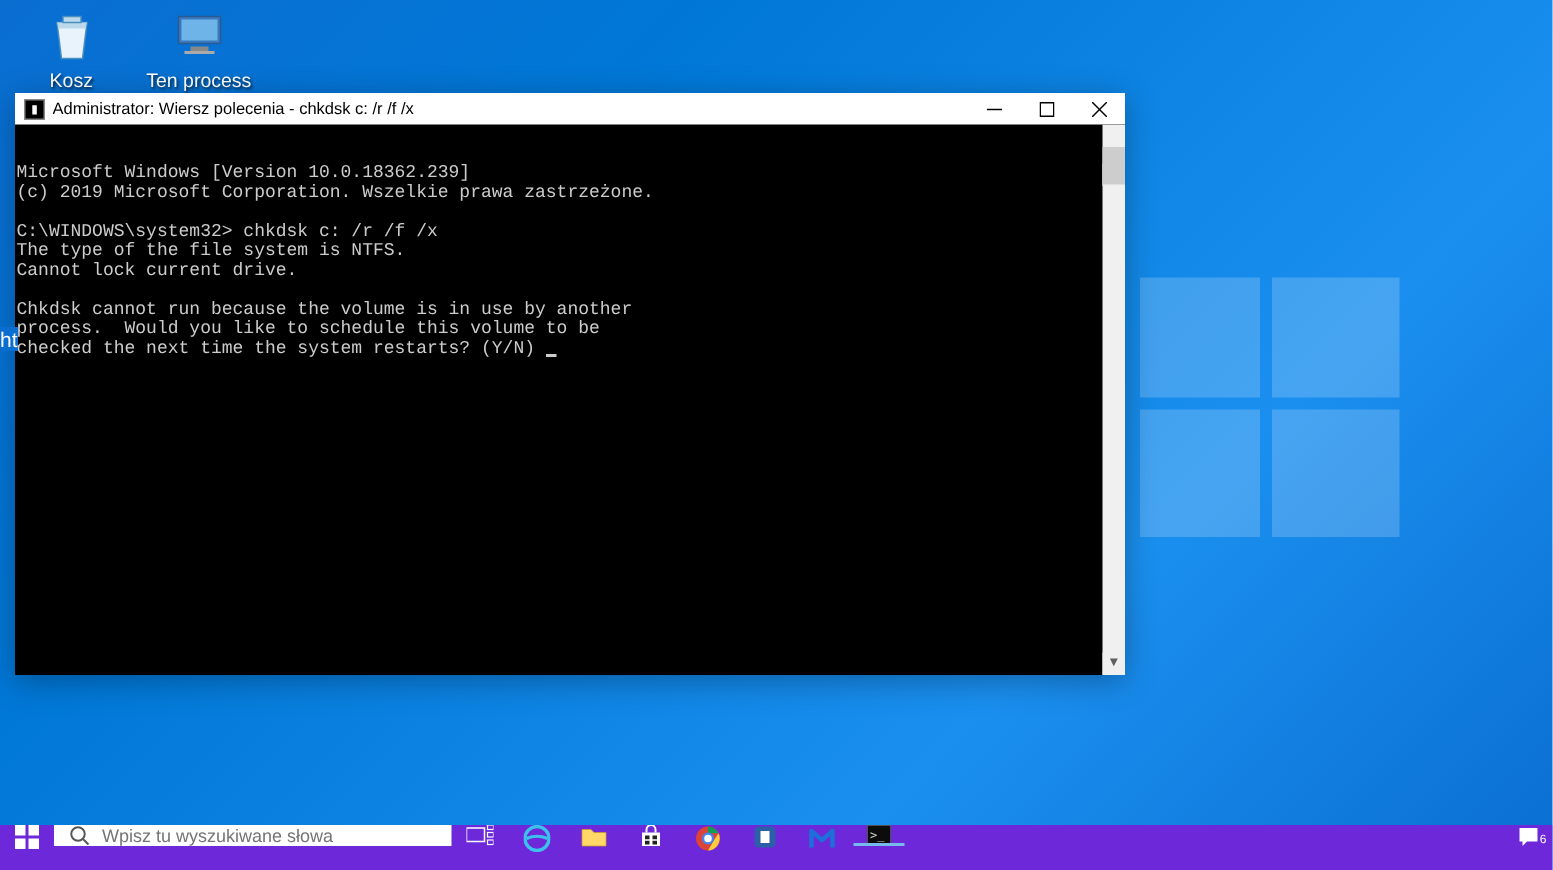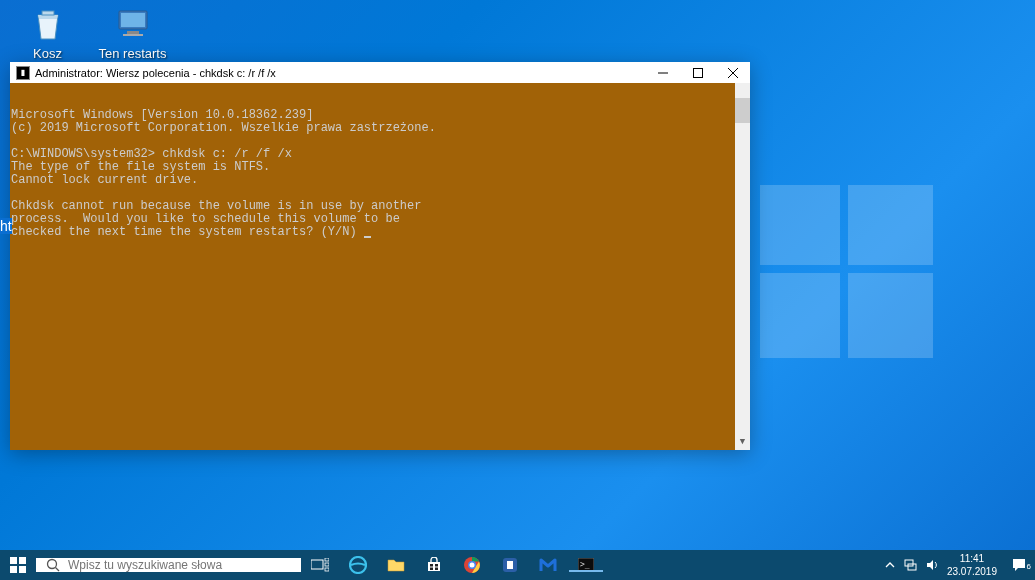--- a/index.html
+++ b/index.html
@@ -56,21 +56,21 @@
     align-items: center;
     font-size: 11px;
     color: #000;
     user-select: none;
   }
   .titlebar .app-ico { width: 14px; height: 14px; margin: 0 5px 0 6px; background:#000; display:flex;align-items:center;justify-content:center;color:#fff;font-size:8px;border:1px solid #888;}
   .titlebar .title { flex: 1; white-space: nowrap; overflow: hidden; }
   .titlebar .ctrl { width: 35px; height: 21px; display:flex; align-items:center; justify-content:center; }
   .cmd-body {
     flex: 1;
-    background: #a16207;
+    background: #000000;
     color: #ccc;
     font-family: Consolas, "Courier New", monospace;
     font-size: 12px;
     line-height: 13px;
     padding: 0 0 0 0;
     white-space: pre;
     position: relative;
     overflow: hidden;
   }
   .cmd-body .scroll {
@@ -83,23 +83,23 @@
   .cursor { display:inline-block; width:7px; height:2px; background:#ccc; transform:translateY(3px);}
 
   
   .sel-art { position:absolute; left:0; top:218px; font-size:14px; background:#0a6ed1; color:#fff; z-index:5;}
 
   
   .taskbar {
     position: absolute;
     left: 0; right: 0; bottom: 0;
     height: 30px;
-    background: #0c4a6e;
-    display: flex;
-    align-items: center;
+    background: #6d28d9;
+    display: flex;
+    align-items: flex-start;
     color: #fff;
     font-size: 12px;
   }
   .taskbar .start {
     width: 36px; display:flex; align-items:center; justify-content:center;
   }
   .taskbar .search {
     width: 265px;
     background: #fff;
     color: #555;
@@ -147,21 +147,21 @@
 </div>
 <div class="desktop-icon di-pc">
   <div class="ico">
     <svg viewBox="0 0 40 40">
         <rect x="6" y="8" width="28" height="18" rx="1" fill="#3a7bbf" stroke="#2a5a8f"></rect>
         <rect x="8" y="10" width="24" height="14" fill="#6fb4e8"></rect>
         <rect x="14" y="28" width="12" height="3" fill="#888"></rect>
         <rect x="10" y="31" width="20" height="2" fill="#aaa"></rect>
       </svg>
   </div>
-  <div class="lbl">Ten restarts</div>
+  <div class="lbl">Ten process</div>
 </div>
 
 <div class="sel-art">ht</div>
 
 <div class="cmd-window">
   <div class="titlebar">
     <div class="app-ico">▮</div>
     <div class="title">Administrator: Wiersz polecenia - chkdsk  c: /r /f /x</div>
     <div class="ctrl">
       <svg width="10" height="10">
@@ -266,42 +266,19 @@
   </div>
   <div class="tb-btn active">
     <svg width="16" height="14">
         <rect x="0" y="0" width="16" height="14" fill="#0c0c0c" stroke="#666"></rect>
         <text x="2" y="9" font-size="8" fill="#ccc" font-family="monospace">&gt;_</text>
       </svg>
   </div>
 
   <div class="spacer"></div>
 
-  <div class="tray">
-    <span>
-      <svg width="10" height="10">
-          <path d="M1 7 L5 3 L9 7" fill="none" stroke="#fff" stroke-width="1.3"></path>
-        </svg>
-    </span>
-    <span>
-      <svg width="14" height="14">
-          <rect x="2" y="2" width="8" height="6" fill="none" stroke="#fff"></rect>
-          <rect x="5" y="6" width="8" height="6" fill="none" stroke="#fff"></rect>
-        </svg>
-    </span>
-    <span>
-      <svg width="14" height="14">
-          <path d="M2 5 h3 l3 -3 v10 l-3 -3 h-3 z" fill="#fff"></path>
-          <path d="M10 4 a4 4 0 0 1 0 6" fill="none" stroke="#fff"></path>
-        </svg>
-    </span>
-    <div class="clock">
-      <div>11:41</div>
-      <div>23.07.2019</div>
-    </div>
-  </div>
   <div class="notif">
     <svg width="16" height="16">
         <path d="M2 2 h12 v9 h-7 l-3 3 v-3 h-2 z" fill="#fff"></path>
       </svg>
     <span class="badge">6</span>
   </div>
 </div>
 
 </body></html>

